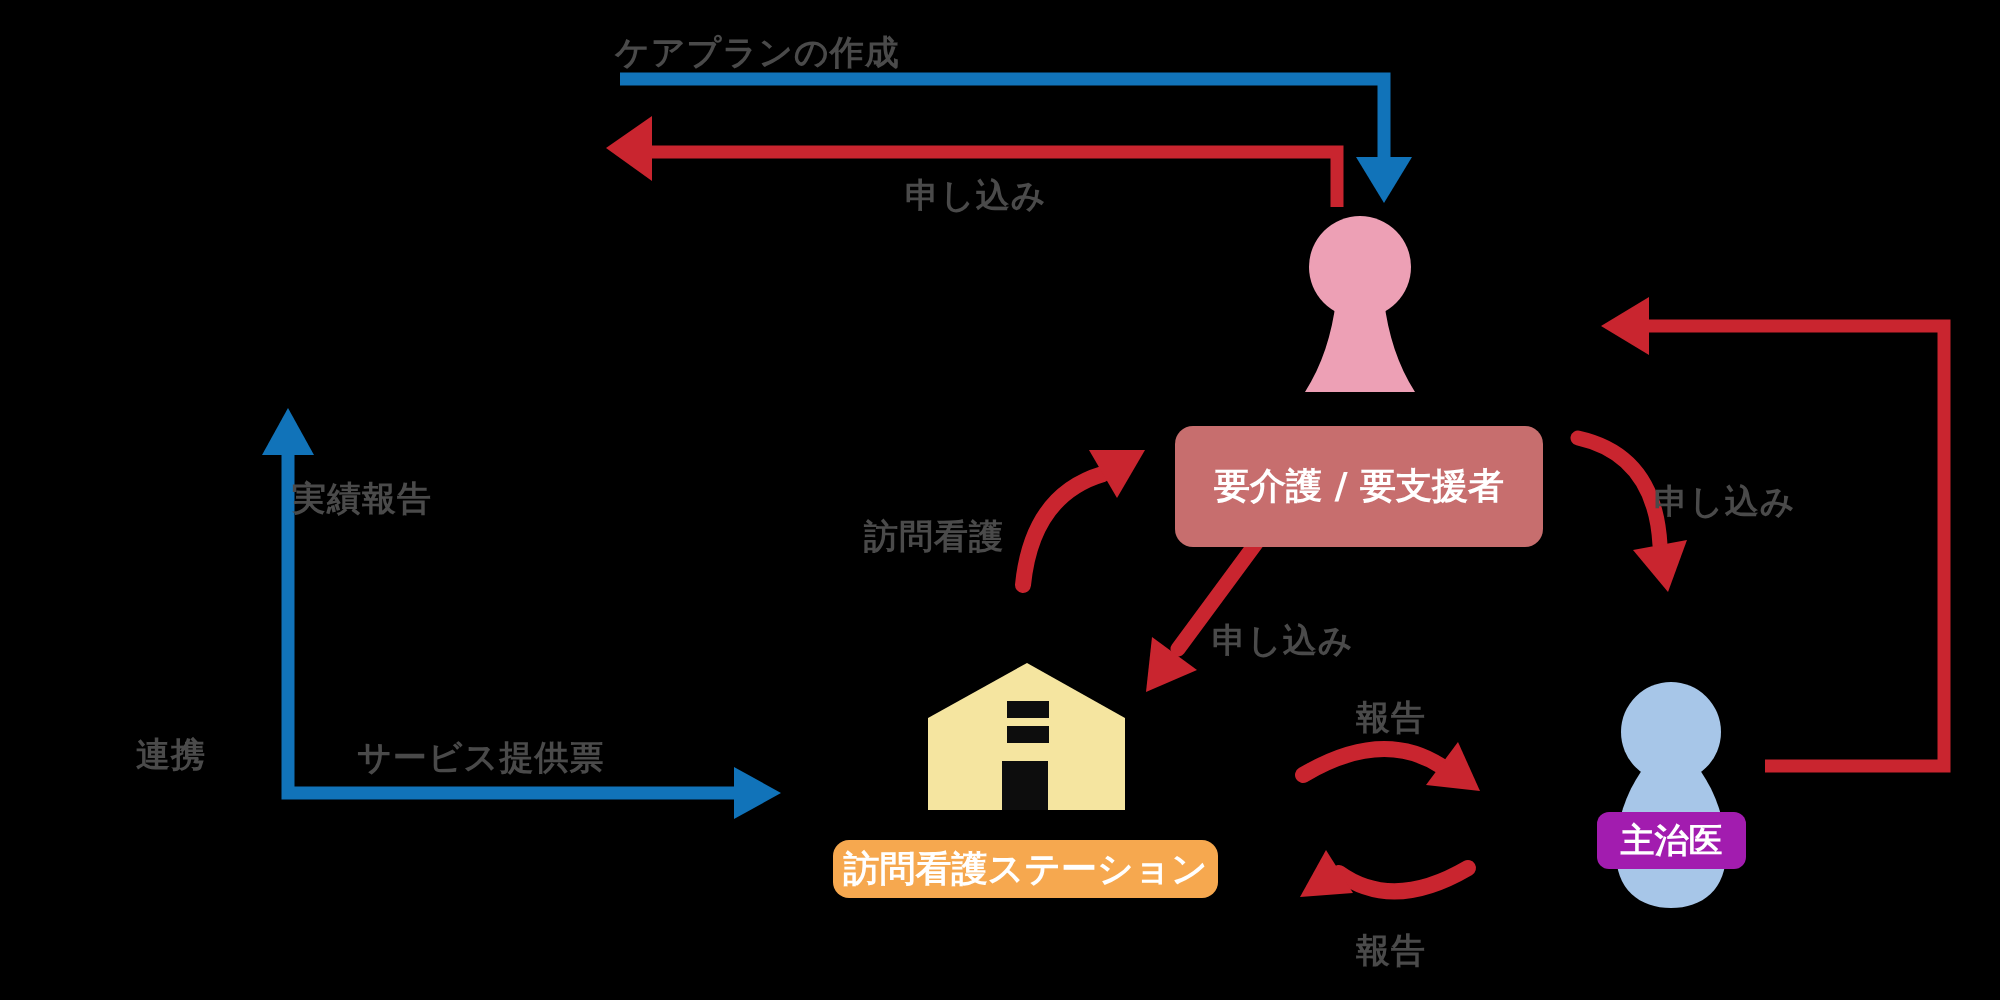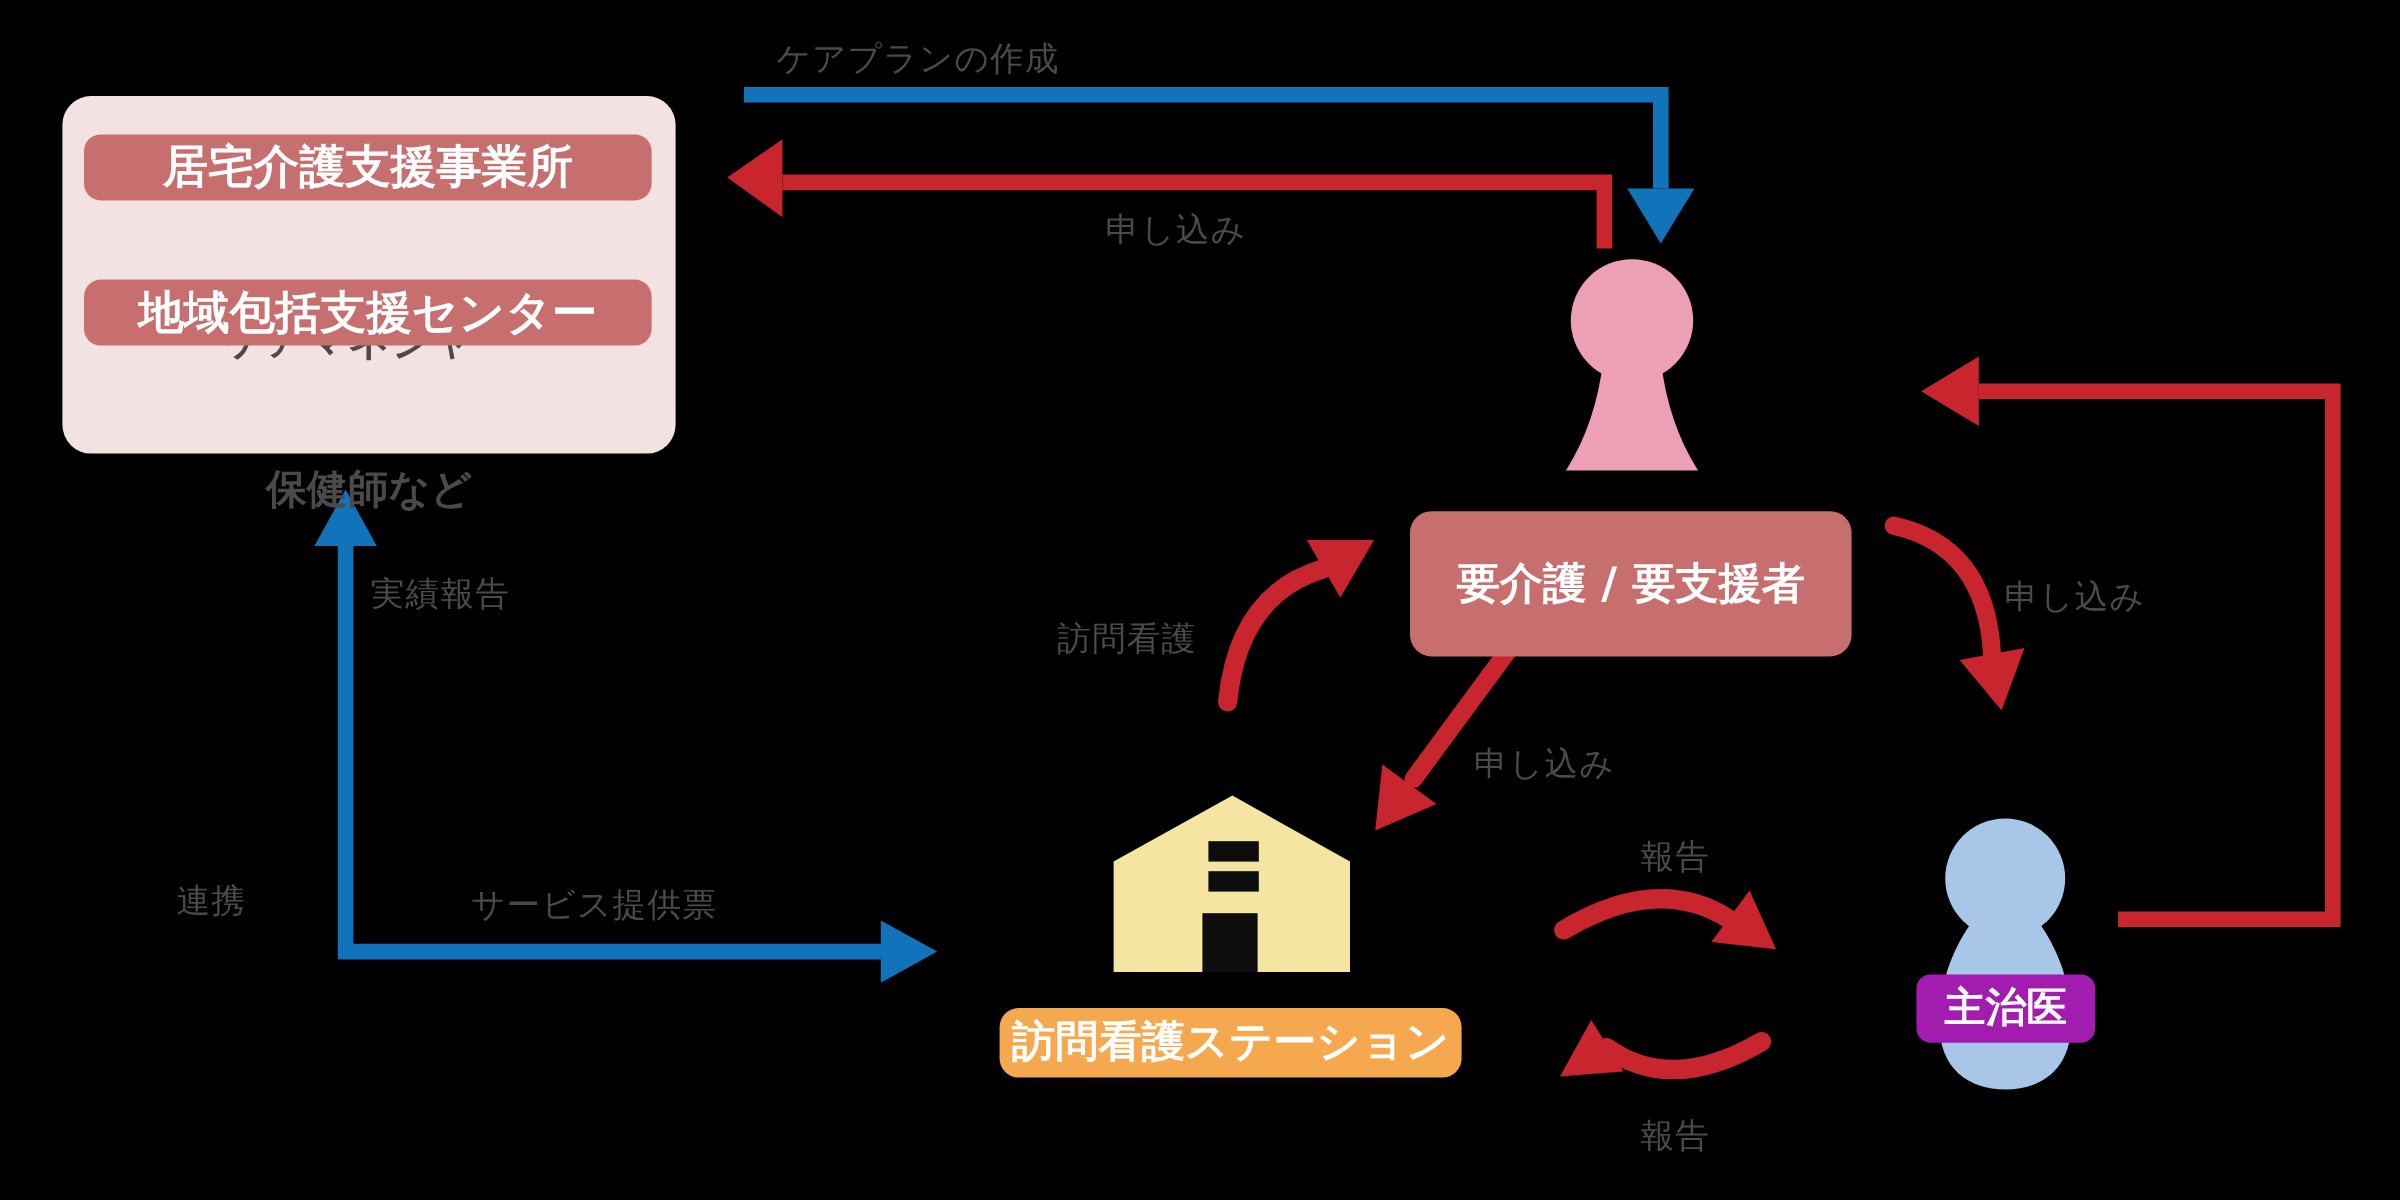--- a/index.html
+++ b/index.html
@@ -2,22 +2,22 @@
 <html><head>
 <meta charset="utf-8">
 <style>
   html,body{margin:0;padding:0;background:#000;}
   .canvas{
     position:relative;width:2000px;height:1000px;background:#000;
     font-family:"DejaVu Sans",sans-serif;overflow:hidden;
   }
   .svg-layer{position:absolute;left:0;top:0;width:2000px;height:1000px;}
   .lbl{
-    position:absolute;color:#4a4a4a;font-weight:normal;font-size:28px;
-    text-align:center;white-space:nowrap;letter-spacing:1px;
+    position:absolute;color:#4a4a4a;font-weight:bold;font-size:34px;
+    white-space:nowrap;letter-spacing:1px;
   }
   .office-box{
     position:absolute;left:52px;top:80px;width:511px;height:298px;
     background:#f3e2e2;border-radius:24px;
   }
   .office-badge{
     position:absolute;left:18px;width:473px;height:55px;background:#c76e6e;
     border-radius:14px;color:#fff;font-weight:bold;font-size:38px;
     line-height:55px;text-align:center;white-space:nowrap;
   }
@@ -87,39 +87,33 @@
     </g>
 
     <g>
       <polygon points="1027,663 1125,718 1125,810 928,810 928,718" fill="#f5e5a0"></polygon>
       <rect x="1007" y="701" width="42" height="17" fill="#0d0d0d"></rect>
       <rect x="1007" y="726" width="42" height="17" fill="#0d0d0d"></rect>
       <rect x="1002" y="761" width="46" height="49" fill="#0d0d0d"></rect>
     </g>
   </svg>
 
-  <div class="office-box">
-    <div class="office-badge" style="top:32px">居宅介護支援事業所</div>
-    <div class="office-role" style="top:181px;top:181px">ケアマネジャー</div>
-    <div class="office-badge" style="top:153px">地域包括支援センター</div>
-    <div class="office-role" style="top:305px">保健師など</div>
-  </div>
 
   <div class="recipient-box">
     <div>要介護 / 要支援者</div>
   </div>
 
   <div class="station-box">訪問看護ステーション</div>
 
   <div class="doctor-box">主治医</div>
 
   <div class="lbl" style="left:615px;top:30px;width:300px">ケアプランの作成</div>
   <div class="lbl" style="left:905px;top:173px;width:150px">申し込み</div>
   <div class="lbl" style="left:1654px;top:479px;width:150px">申し込み</div>
   <div class="lbl" style="left:864px;top:514px;width:150px">訪問看護</div>
   <div class="lbl" style="left:1212px;top:618px;width:150px">申し込み</div>
   <div class="lbl" style="left:1356px;top:695px;width:80px">報告</div>
   <div class="lbl" style="left:1356px;top:928px;width:80px">報告</div>
   <div class="lbl" style="left:292px;top:476px;width:150px">実績報告</div>
   <div class="lbl" style="left:136px;top:732px;width:80px">連携</div>
-  <div class="lbl" style="left:375px;top:735px;width:240px">サービス提供票</div>
+  <div class="lbl" style="left:357px;top:735px;width:240px">サービス提供票</div>
 
 </div>
 
 </body></html>

